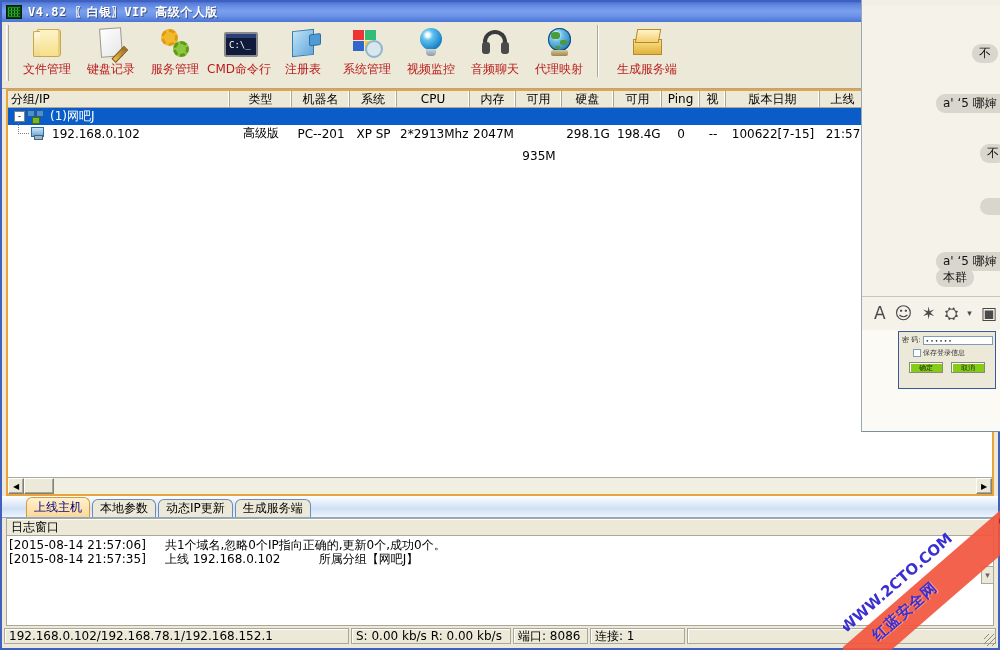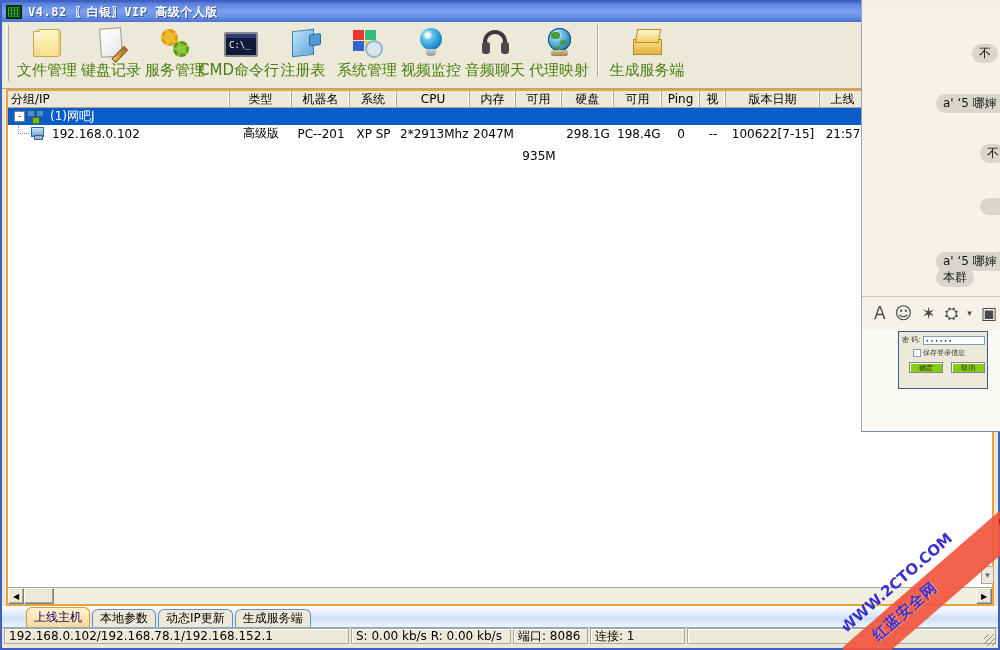--- a/index.html
+++ b/index.html
@@ -60,21 +60,21 @@
     background:linear-gradient(to right,#fff 0 1px,#ece9d8 1px 2px,#aca899 2px 3px,#ece9d8 3px 6px);
   }
   .tbtn{
     width:64px;height:62px;
     display:flex;flex-direction:column;align-items:center;justify-content:flex-start;
     padding-top:5px;box-sizing:border-box;cursor:default;
     flex:0 0 64px;
   }
   .tbtn .ico{width:34px;height:32px;position:relative;margin-bottom:2px;}
   .tbtn .lbl{
-    font-size:15px;color:#4d7c0f;white-space:nowrap;
+    font-size:12px;color:#b91c1c;white-space:nowrap;
     font-family:"DejaVu Sans","Liberation Sans",sans-serif;
   }
   .tbsep{
     width:1px;height:52px;margin:3px 6px 0 6px;flex:0 0 1px;
     background:#aca899;border-right:1px solid #fff;
   }
   .tbtn.wide{width:84px;flex:0 0 84px;}
 
   
   .ic-folder{
@@ -369,21 +369,21 @@
     box-sizing:border-box;
     font-size:17px;color:#4a4a4a;
   }
   #chat .toolrow .ti{line-height:1;}
   #chat .inputarea{
     position:absolute;left:0;top:330px;right:0;bottom:0;
     background:#fbfaf4;
   }
   
   #logindlg{
-    position:absolute;left:898px;top:331px;width:90px;height:58px;
+    position:absolute;left:898px;top:331px;width:98px;height:58px;
     background:#ece9d8;
     border:1px solid #3b5998;
     box-sizing:border-box;
     overflow:hidden;
     font-size:7px;
   }
   #logindlg .frow{display:flex;align-items:center;padding:3px 2px 0 3px;gap:2px;}
   #logindlg .flab{font-size:7px;color:#333;white-space:nowrap;}
   #logindlg .finput{
     flex:1 1 auto;height:9px;background:#fff;border:1px solid #7f9db9;
@@ -584,20 +584,27 @@
     </div>
   </div>
 
   <div class="tabstrip" id="tabstrip">
       <div class="tab active">上线主机</div>
       <div class="tab">本地参数</div>
       <div class="tab">动态IP更新</div>
       <div class="tab">生成服务端</div>
     </div>
 
+  <div class="logwrap">
+    <div class="loghdr">日志窗口</div>
+    <div class="logbody" id="logbody">
+        <div class="logline">[2015-08-14 21:57:06]     共1个域名,忽略0个IP指向正确的,更新0个,成功0个。</div>
+        <div class="logline">[2015-08-14 21:57:35]     上线 192.168.0.102          所属分组【网吧J】</div>
+      </div>
+  </div>
 
   <div class="statusbar">
     <div class="sp f1">192.168.0.102/192.168.78.1/192.168.152.1</div>
     <div class="sp f2">S: 0.00 kb/s R: 0.00 kb/s</div>
     <div class="sp f3">端口: 8086</div>
     <div class="sp f4">连接: 1</div>
     <div class="sp grow"></div>
   </div>
 </div>
 

